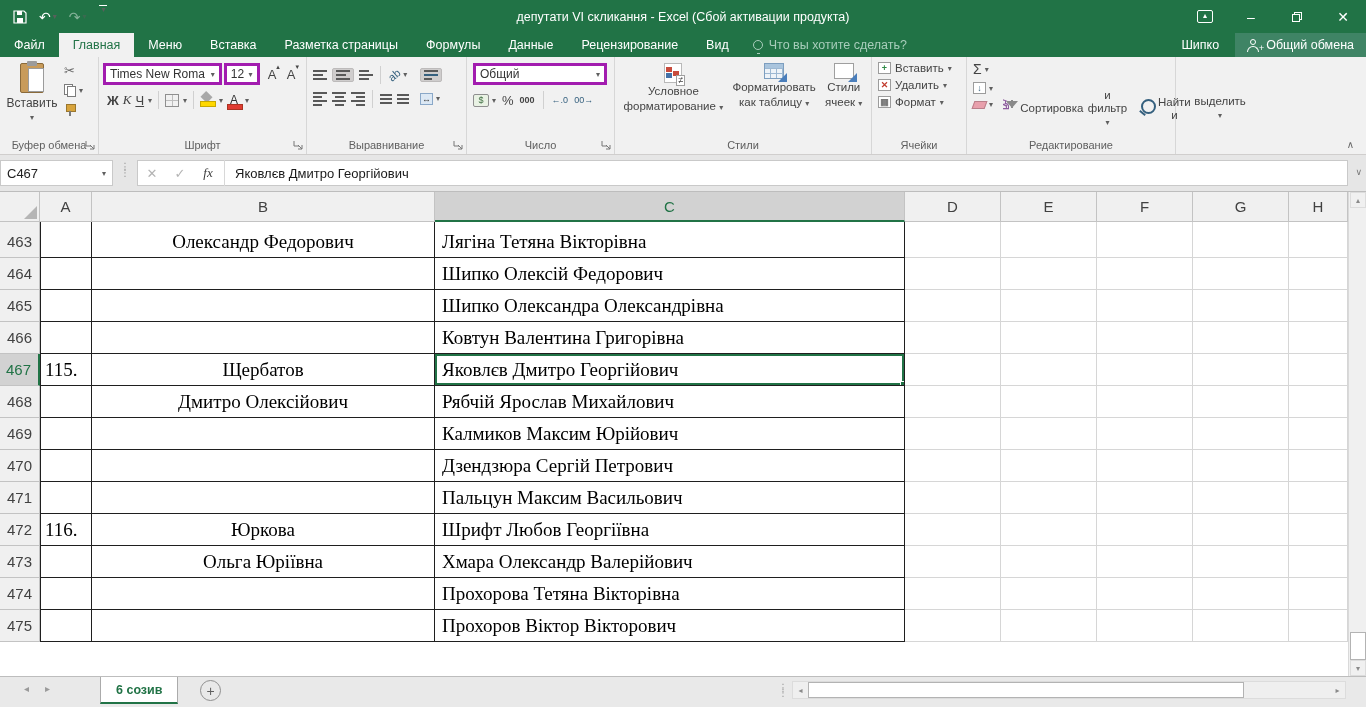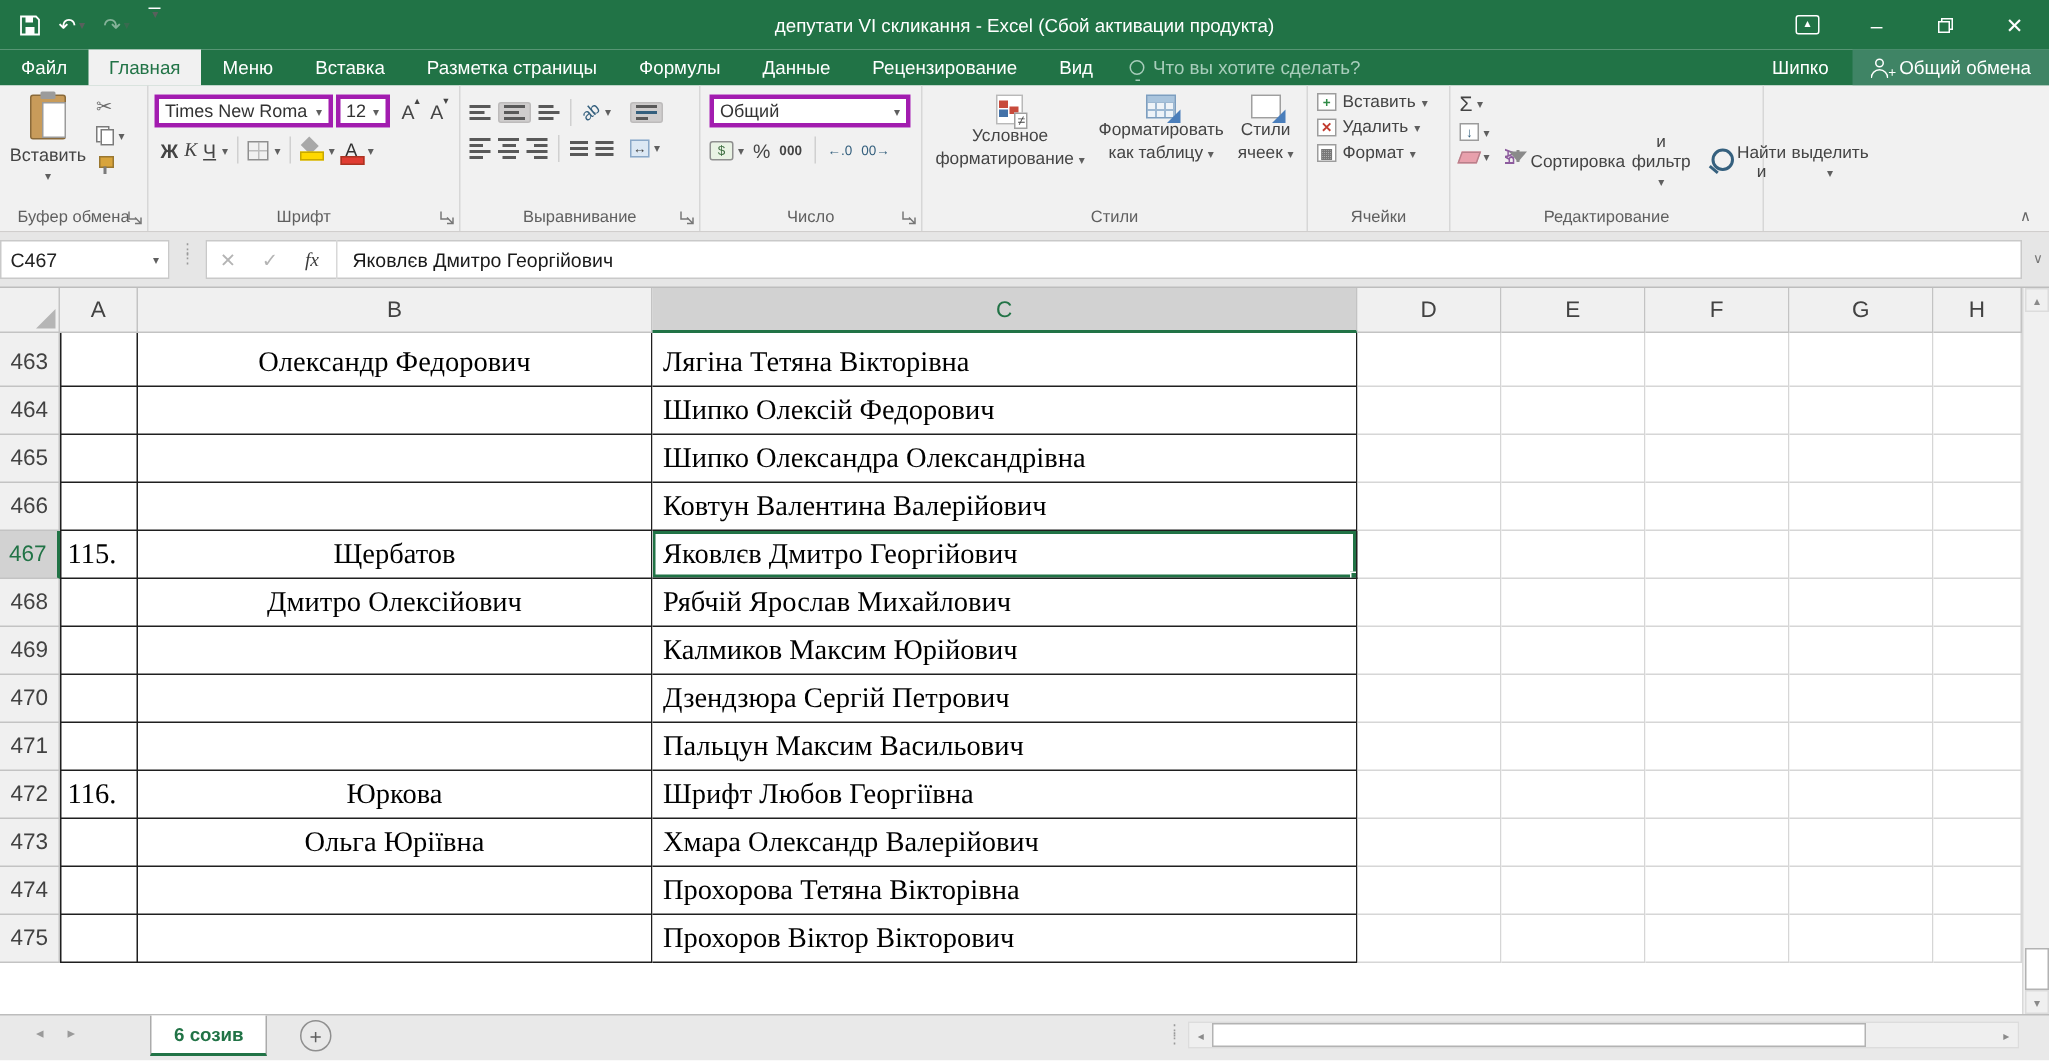--- a/index.html
+++ b/index.html
@@ -577,21 +577,21 @@
         <div class="dcell" style="width: 96px;"></div>
         <div class="dcell" style="width: 96px;"></div>
         <div class="dcell" style="width: 96px;"></div>
         <div class="dcell" style="width: 96px;"></div>
         <div class="dcell" style="width: 59px;"></div>
       </div>
       <div class="drow">
         <div class="rowh">466</div>
         <div class="dcell dark darkl ca" style="width: 52px;"></div>
         <div class="dcell dark cb" style="width: 343px;"></div>
-        <div class="dcell dark cc" style="width: 470px;">Ковтун Валентина Валерійович</div>
+        <div class="dcell dark cc" style="width: 470px;">Ковтун Валентина Григорівна</div>
         <div class="dcell" style="width: 96px;"></div>
         <div class="dcell" style="width: 96px;"></div>
         <div class="dcell" style="width: 96px;"></div>
         <div class="dcell" style="width: 96px;"></div>
         <div class="dcell" style="width: 59px;"></div>
       </div>
       <div class="drow">
         <div class="rowh sel">467</div>
         <div class="dcell dark darkl ca" style="width: 52px;">115.</div>
         <div class="dcell dark cb" style="width: 343px;">Щербатов</div>

